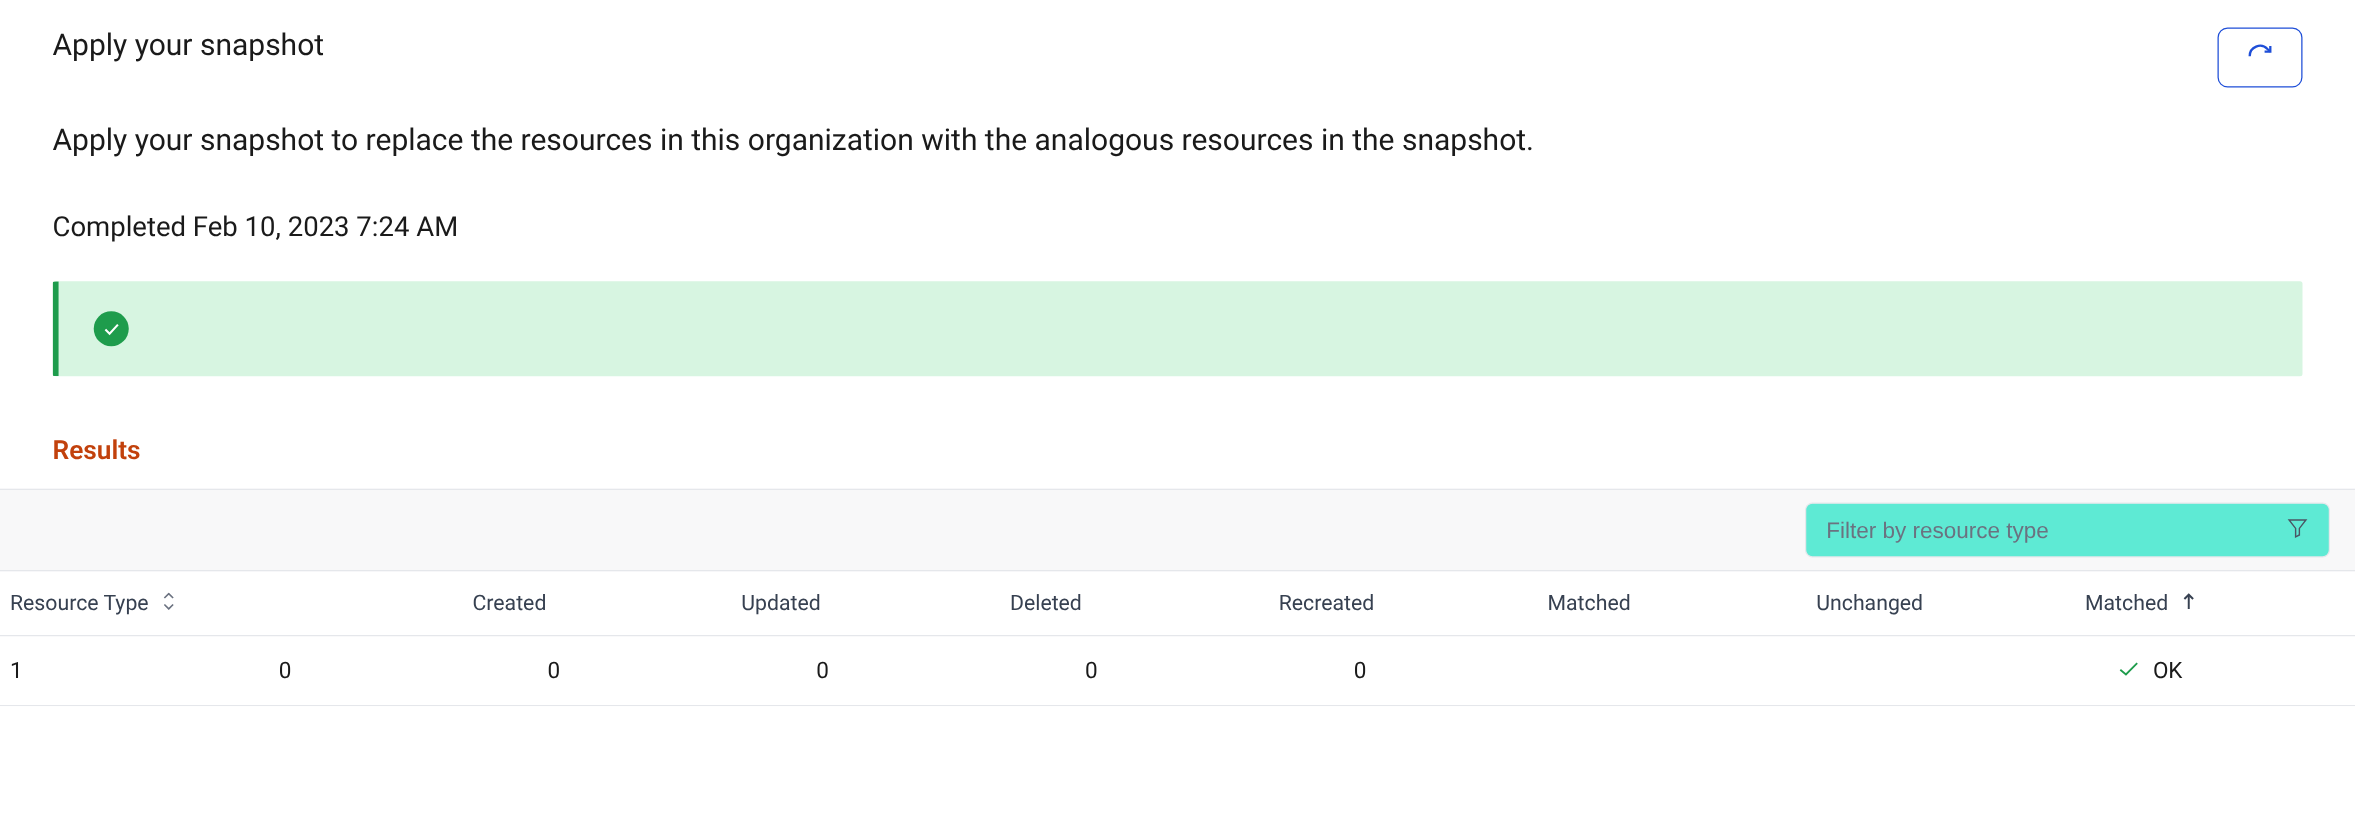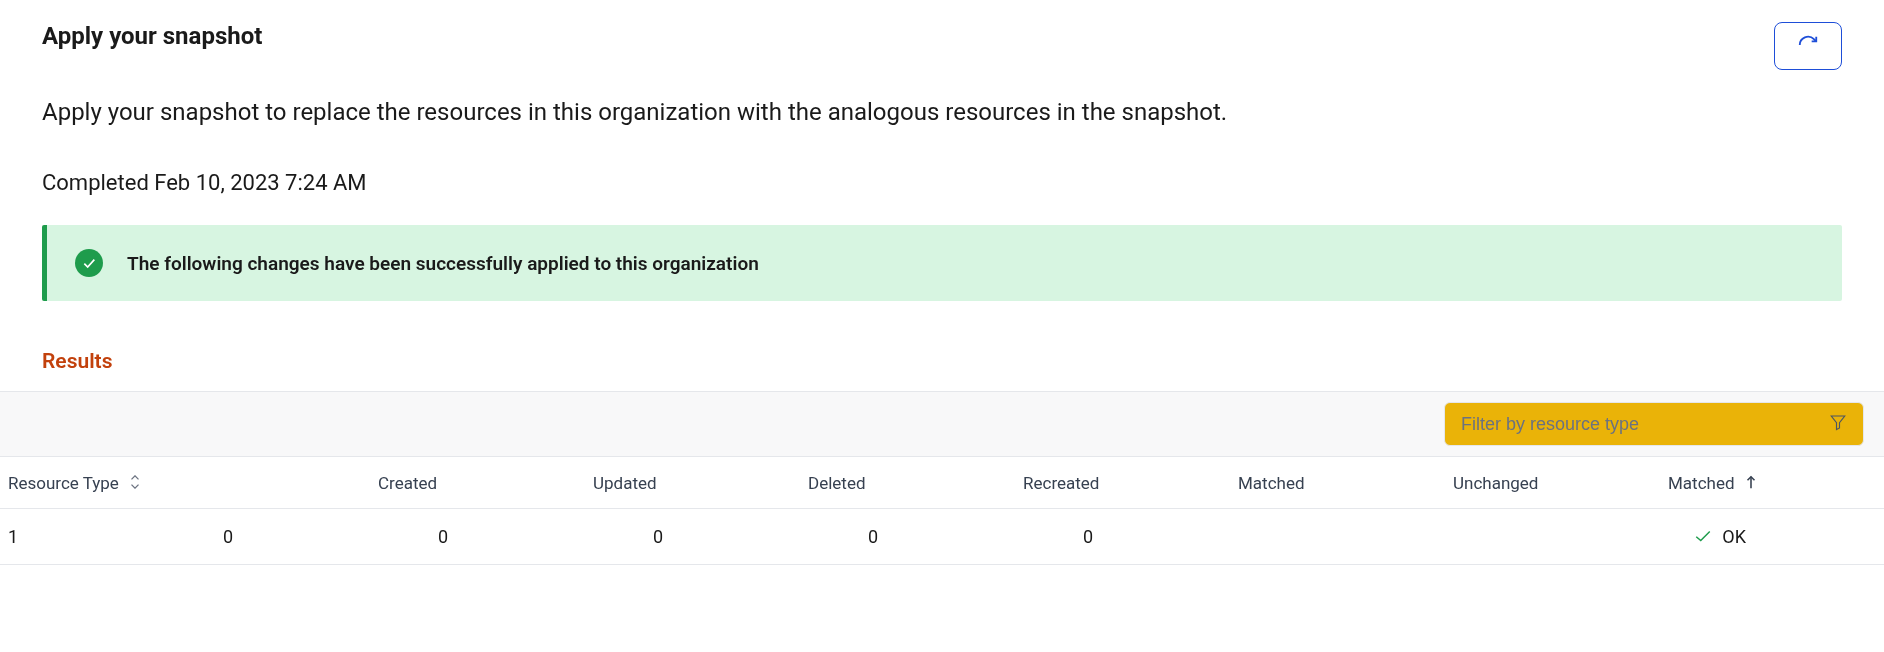--- a/index.html
+++ b/index.html
@@ -14,21 +14,21 @@
       width: 1884px;
     }
     .header-row {
       display: flex;
       justify-content: space-between;
       align-items: flex-start;
       padding: 22px 42px 0 42px;
     }
     .page-title {
       font-size: 24px;
-      font-weight: 700;
+      font-weight: 400;
       color: #1a1a1a;
     }
     .refresh-button {
       border: 1.5px solid #1e4ed8;
       border-radius: 8px;
       background: #fff;
       width: 68px;
       height: 48px;
       display: flex;
       align-items: center;
@@ -94,21 +94,21 @@
       background: #f8f8f9;
       border-top: 1px solid #e5e7eb;
       border-bottom: 1px solid #e5e7eb;
       display: flex;
       justify-content: flex-end;
       padding: 10px 20px 10px 0;
     }
     .filter-box {
       display: flex;
       align-items: center;
-      background: #eab308;
+      background: #5eead4;
       border: 1px solid #e5e7eb;
       border-radius: 6px;
       height: 44px;
       width: 420px;
       padding: 0 16px;
     }
     .filter-input {
       border: none;
       outline: none;
       font-size: 18px;
@@ -192,21 +192,20 @@
 <p class="description">Apply your snapshot to replace the resources in this organization with the analogous resources in the snapshot.</p>
 
 <p class="status-line">Completed Feb 10, 2023 7:24 AM</p>
 
 <div class="success-banner">
   <span class="success-check">
     <svg viewBox="0 0 24 24">
         <polyline points="5 13 10 18 20 7"></polyline>
       </svg>
   </span>
-  <span class="success-text">The following changes have been successfully applied to this organization</span>
 </div>
 
 <h2 class="results-heading">Results</h2>
 
 <div class="filter-bar">
   <div class="filter-box">
     <input class="filter-input" type="text" placeholder="Filter by resource type" style="">
     <span class="filter-icon">
       <svg viewBox="0 0 24 24">
           <polygon points="3 4 21 4 14 13 14 20 10 22 10 13 3 4"></polygon>

